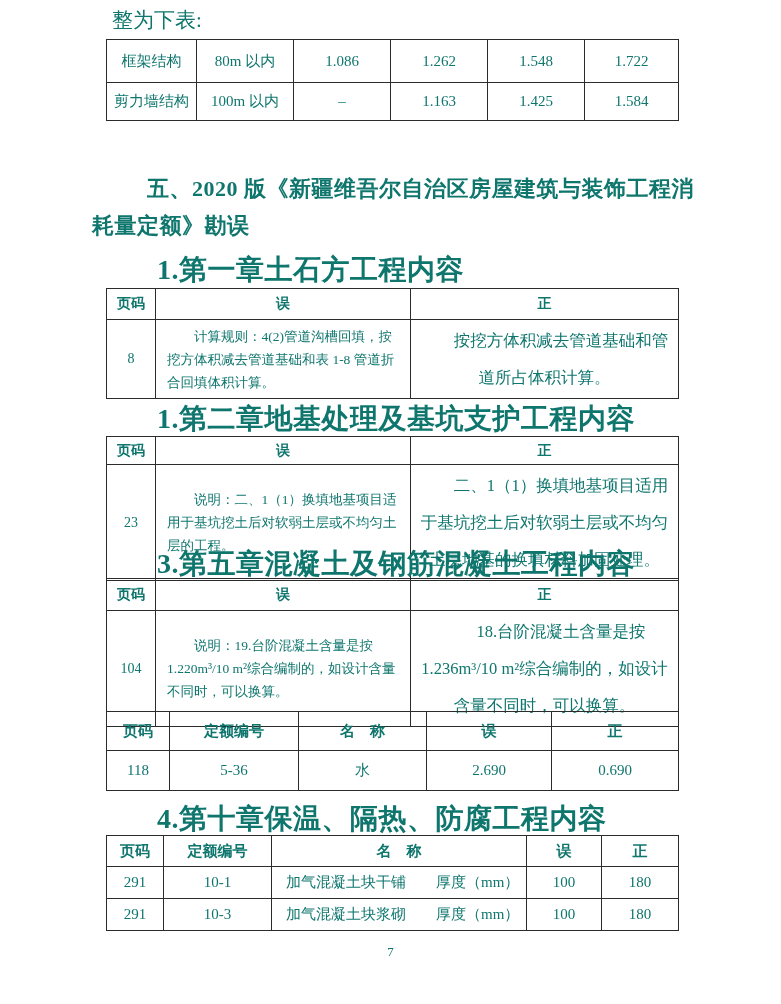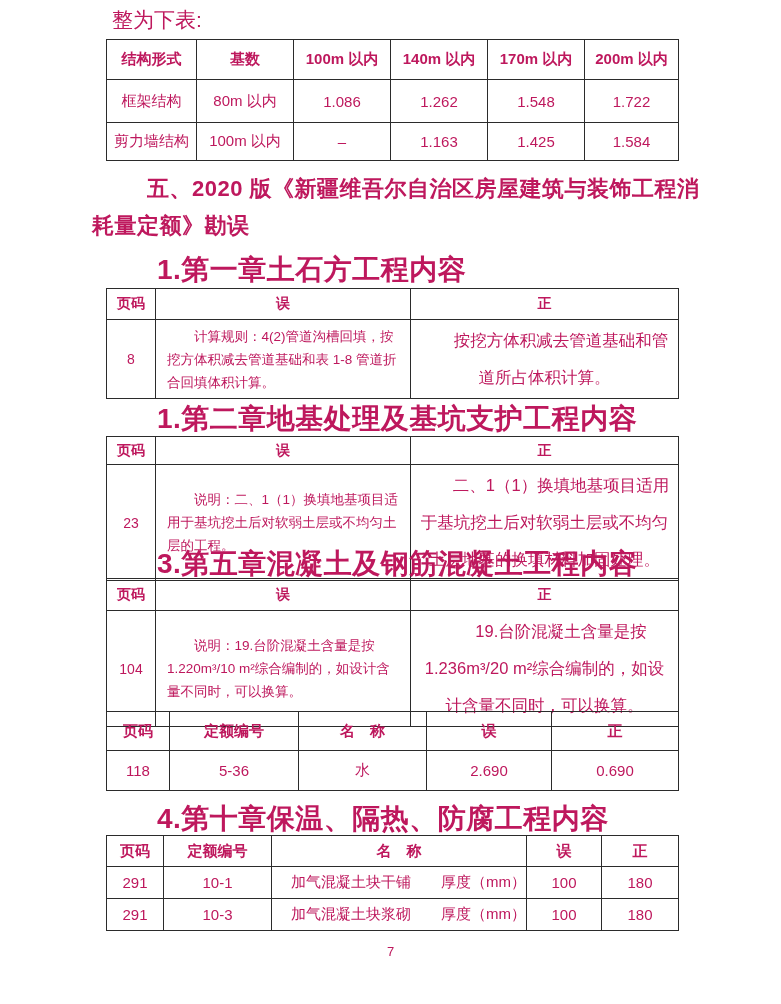--- a/index.html
+++ b/index.html
@@ -1,17 +1,17 @@
 <!DOCTYPE html>
 <html><head>
 <meta charset="utf-8">
 <style>
   html,body{margin:0;padding:0;background:#ffffff;}
   #page{position:relative;width:781px;height:1004px;background:#ffffff;overflow:hidden;
-        font-family:Liberation Sans, sans-serif;color:#be185d;}
+        font-family:Liberation Serif, serif;color:#0f766e;}
   .abs{position:absolute;}
   .intro{left:112px;top:6px;font-size:21px;}
   .main-hd{font-size:22px;font-weight:bold;letter-spacing:0.5px;}
   .hd1{left:147px;top:174px;}
   .hd2{left:92px;top:211px;}
   .sec-hd{font-size:28px;font-weight:bold;letter-spacing:0.5px;}
   .s1{left:157px;top:251px;}
   .s2{left:157px;top:400px;}
   .s3{left:157px;top:545px;}
   .s4{left:157px;top:800px;}
@@ -34,48 +34,40 @@
   .errata td.corr{font-size:16.5px;line-height:37px;text-align:center;
                   text-indent:2em;padding:2px 8px;vertical-align:middle;}
   #t2{left:106px;top:288px;} #t2 tr.hdr{height:31px;} #t2 tr.body{height:72px;}
   #t3{left:106px;top:436px;} #t3 tr.hdr{height:28px;} #t3 tr.body{height:77px;}
   #t4{left:106px;top:578px;} #t4 tr.hdr{height:32px;} #t4 tr.body{height:78px;}
   
   .quota th{font-size:15px;}
   .quota td{font-size:15px;}
   #t5{left:106px;top:711px;} #t5 tr.hdr{height:39px;} #t5 tr.body{height:40px;}
   #t6{left:106px;top:835px;} #t6 tr.hdr{height:31px;} #t6 tr.body{height:32px;}
-  #t6 td.name{text-align:right;padding-left:14px;}
+  #t6 td.name{text-align:left;padding-left:14px;}
   .pagenum{left:0;top:944px;width:781px;text-align:center;font-size:13px;}
 </style>
 </head>
 <body>
 
 <div id="page">
 
   <div class="abs intro">整为下表:</div>
 
   <table id="t1" class="abs">
     <colgroup>
       <col style="width:90px">
         <col style="width:97px">
         <col style="width:97px">
       <col style="width:97px">
         <col style="width:97px">
         <col style="width:94px">
     </colgroup>
     <tbody>
-        <tr class="hdr">
-      <th>结构形式</th>
-      <th>基数</th>
-      <th>100m 以内</th>
-      <th>140m 以内</th>
-      <th>170m 以内</th>
-      <th>200m 以内</th>
-    </tr>
     <tr class="r1">
       <td>框架结构</td>
       <td>80m 以内</td>
       <td>1.086</td>
       <td>1.262</td>
       <td>1.548</td>
       <td>1.722</td>
     </tr>
     <tr class="r2">
       <td>剪力墙结构</td>
@@ -145,21 +137,21 @@
       </colgroup>
     <tbody>
         <tr class="hdr">
       <th>页码</th>
       <th>误</th>
       <th>正</th>
     </tr>
     <tr class="body">
       <td class="pg">104</td>
       <td class="err">说明：19.台阶混凝土含量是按 1.220m³/10 m²综合编制的，如设计含量不同时，可以换算。</td>
-      <td class="corr">19.台阶混凝土含量是按 1.236m³/20 m²综合编制的，如设计含量不同时，可以换算。</td>
+      <td class="corr">18.台阶混凝土含量是按 1.236m³/10 m²综合编制的，如设计含量不同时，可以换算。</td>
     </tr>
   </tbody>
     </table>
 
   <table id="t5" class="abs quota">
     <colgroup>
       <col style="width:63px">
         <col style="width:129px">
         <col style="width:128px">
       <col style="width:125px">

